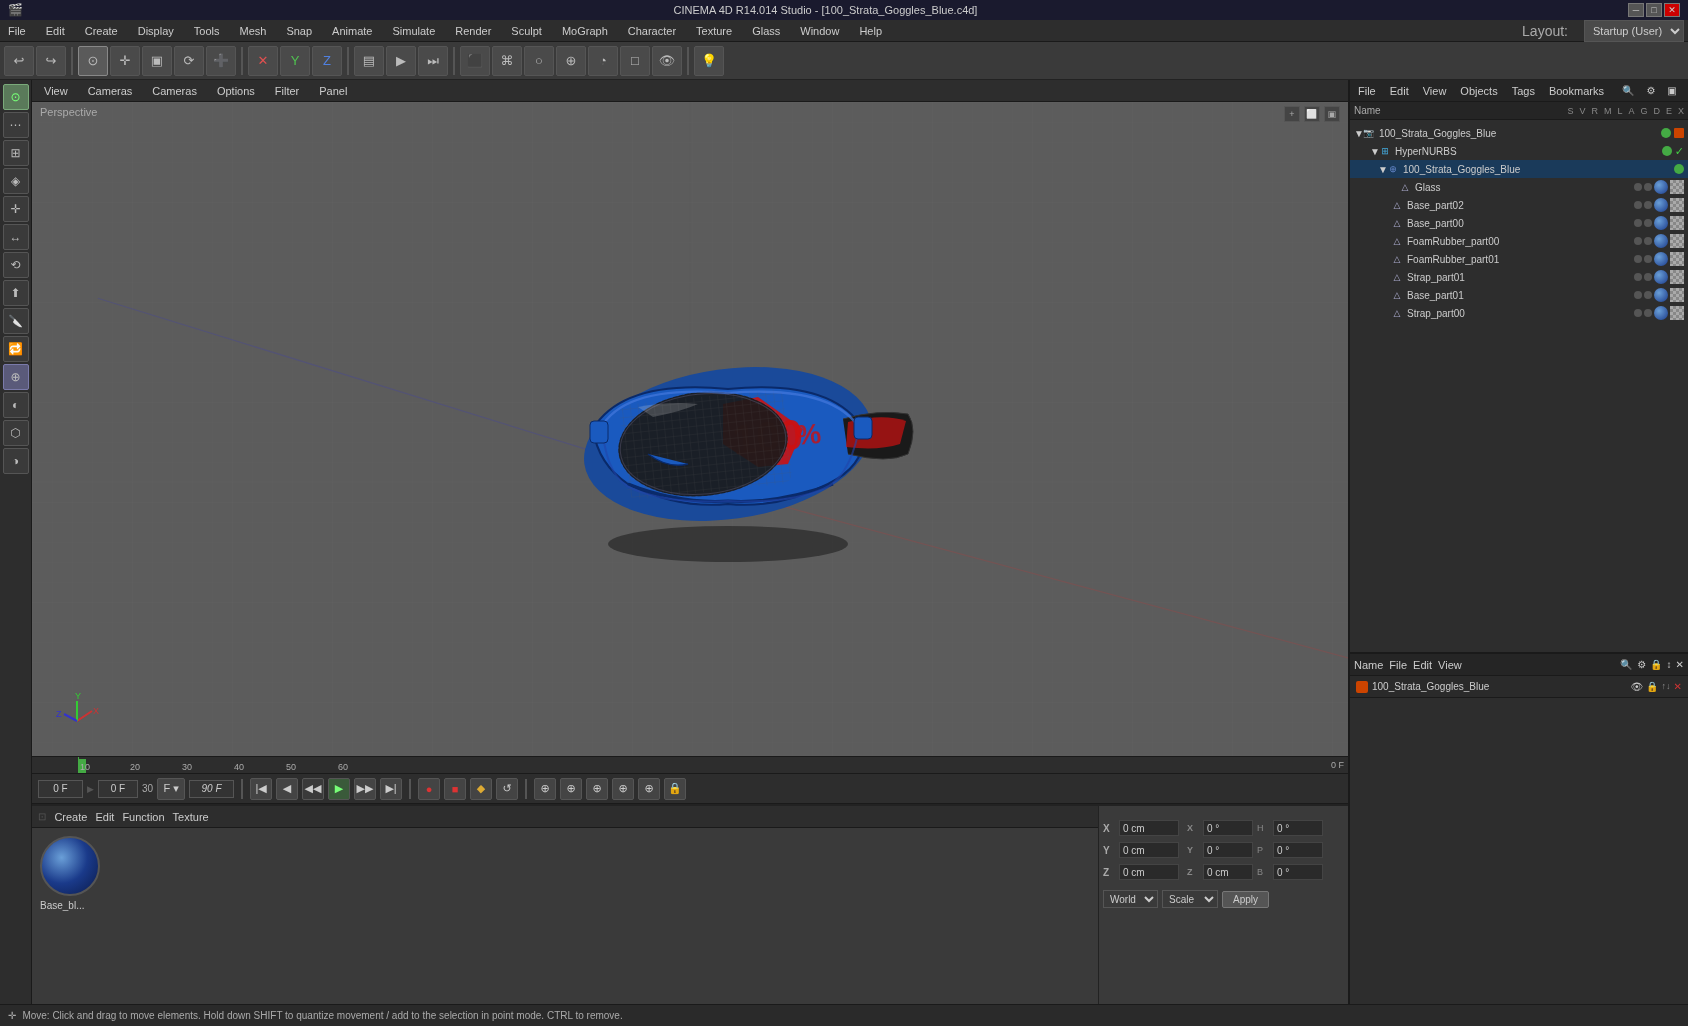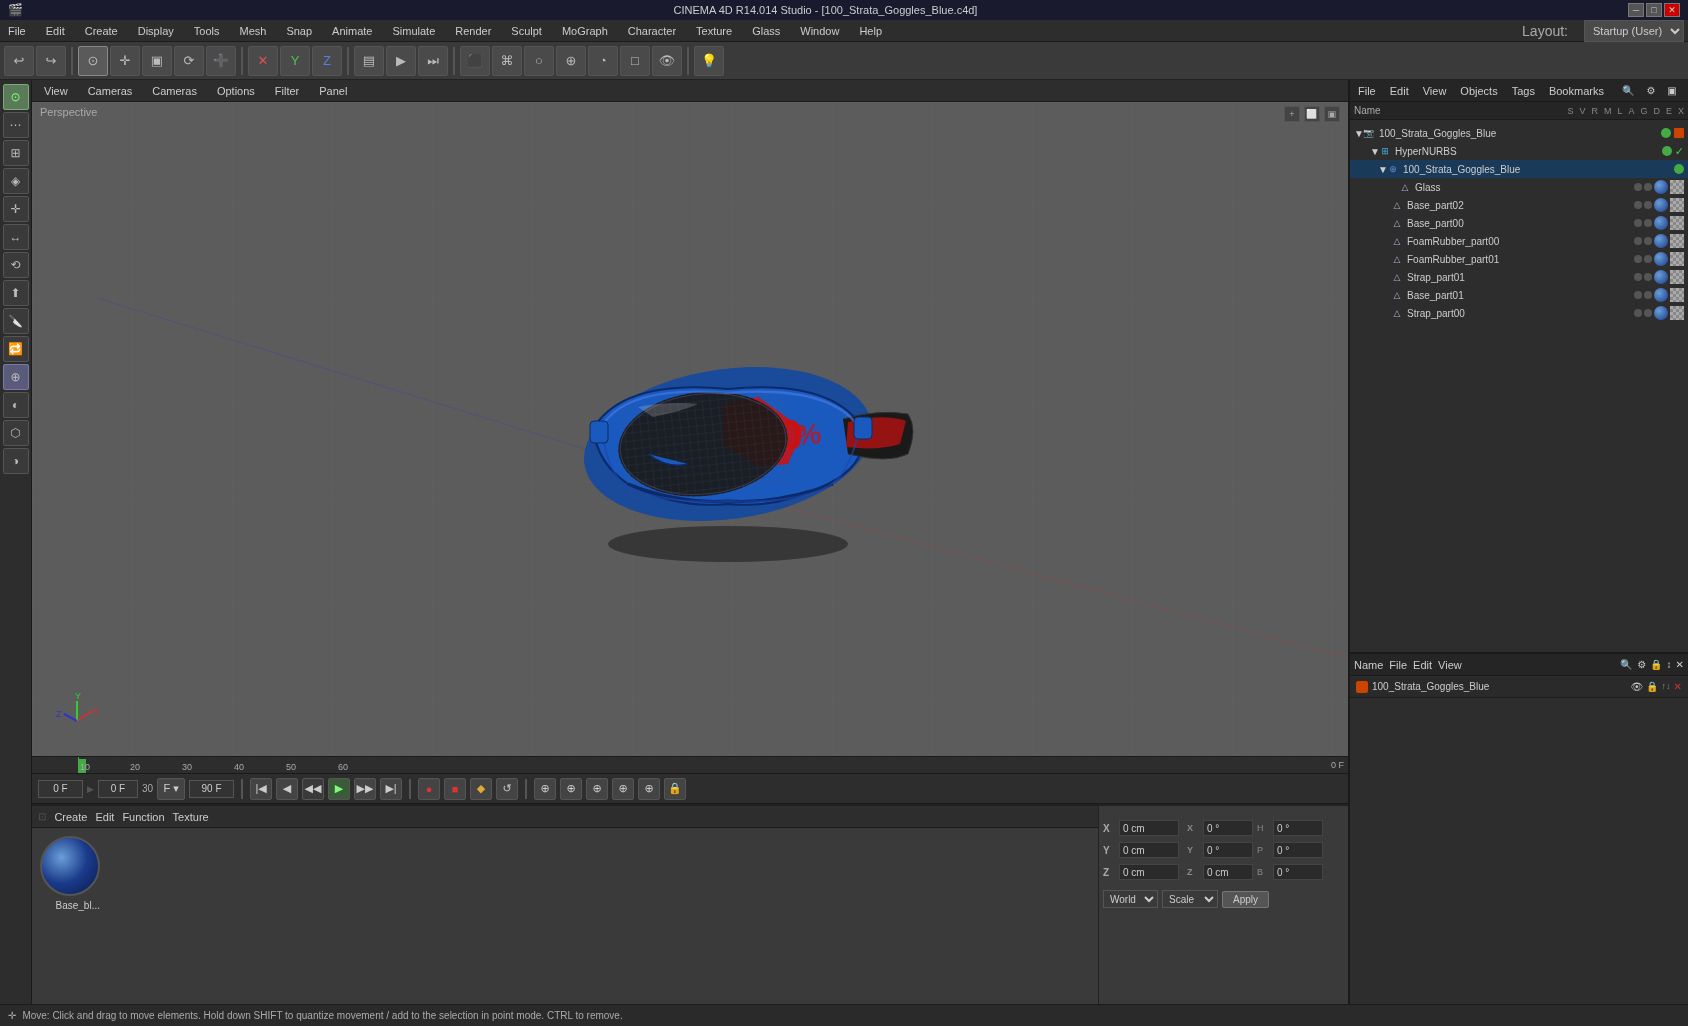--- a/index.html
+++ b/index.html
@@ -49,21 +49,21 @@
     .pb-btn { width: 22px; height: 22px; background: #444; border: 1px solid #555; display: flex; align-items: center; justify-content: center; cursor: pointer; font-size: 11px; color: #ccc; border-radius: 2px; }
     .pb-input { width: 40px; height: 18px; background: #333; border: 1px solid #555; color: #ccc; font-size: 10px; text-align: center; }
     .pb-label { font-size: 10px; color: #aaa; }
 
     
     #bottom-area { height: 200px; background: #3a3a3a; border-top: 2px solid #222; display: flex; }
     #material-panel { flex: 1; display: flex; flex-direction: column; }
     #material-tabs { height: 22px; background: #2d2d2d; display: flex; align-items: center; padding: 0 6px; gap: 8px; border-bottom: 1px solid #1a1a1a; font-size: 11px; }
     #material-content { flex: 1; display: flex; padding: 8px; gap: 8px; align-items: flex-start; }
     #material-sphere { width: 60px; height: 60px; border-radius: 50%; background: radial-gradient(circle at 35% 35%, #6a9fd8, #1a3a8a, #0a1a4a); border: 2px solid #555; cursor: pointer; }
-    #material-name { font-size: 10px; color: #ccc; text-align: right; margin-top: 4px; width: 60px; overflow: hidden; }
+    #material-name { font-size: 10px; color: #ccc; text-align: left; margin-top: 4px; width: 60px; overflow: hidden; }
     
     
     #coords-panel { width: 250px; background: #3a3a3a; border-left: 1px solid #222; padding: 4px; font-size: 10px; }
     .coord-row { display: flex; align-items: center; height: 20px; gap: 4px; margin-bottom: 2px; }
     .coord-label { width: 12px; color: #aaa; font-weight: bold; }
     .coord-field { width: 60px; height: 16px; background: #2a2a2a; border: 1px solid #444; color: #ccc; font-size: 10px; padding: 0 3px; }
     .coord-label2 { width: 12px; color: #aaa; font-weight: bold; margin-left: 6px; }
     .coord-field2 { width: 50px; height: 16px; background: #2a2a2a; border: 1px solid #444; color: #ccc; font-size: 10px; padding: 0 3px; }
     .coord-field3 { width: 50px; height: 16px; background: #2a2a2a; border: 1px solid #444; color: #ccc; font-size: 10px; padding: 0 3px; }
     .coord-select { height: 18px; background: #3a3a3a; border: 1px solid #555; color: #ccc; font-size: 10px; padding: 0 2px; }
@@ -319,21 +319,21 @@
         <text x="416" y="13" font-size="9" fill="#aaa" font-family="Arial">90</text>
       </svg>
     </div>
 
     <div id="playback">
       <input class="pb-input" value="0 F" style="width: 45px;">
       <span style="color:#555; font-size:9px;">▶</span>
       <input class="pb-input" value="0 F" style="width: 40px;">
       <span class="pb-label">30</span>
       <div class="pb-btn" style="width:28px;">F ▾</div>
-      <input class="pb-input" value="90 F" style="width: 45px;">
+      <input class="pb-input" value="90 F" style="width: 45px; font-style: italic;">
       <div class="tb-separator" style="height:20px;"></div>
       <div class="pb-btn">|◀</div>
       <div class="pb-btn">◀</div>
       <div class="pb-btn" style="background:#3a3a3a;">◀◀</div>
       <div class="pb-btn" style="background:#3a5a3a; color:#7f7;">▶</div>
       <div class="pb-btn">▶▶</div>
       <div class="pb-btn">▶|</div>
       <div class="tb-separator" style="height:20px;"></div>
       <div class="pb-btn" style="color:#dd3333;">●</div>
       <div class="pb-btn" style="color:#dd3333;">■</div>

